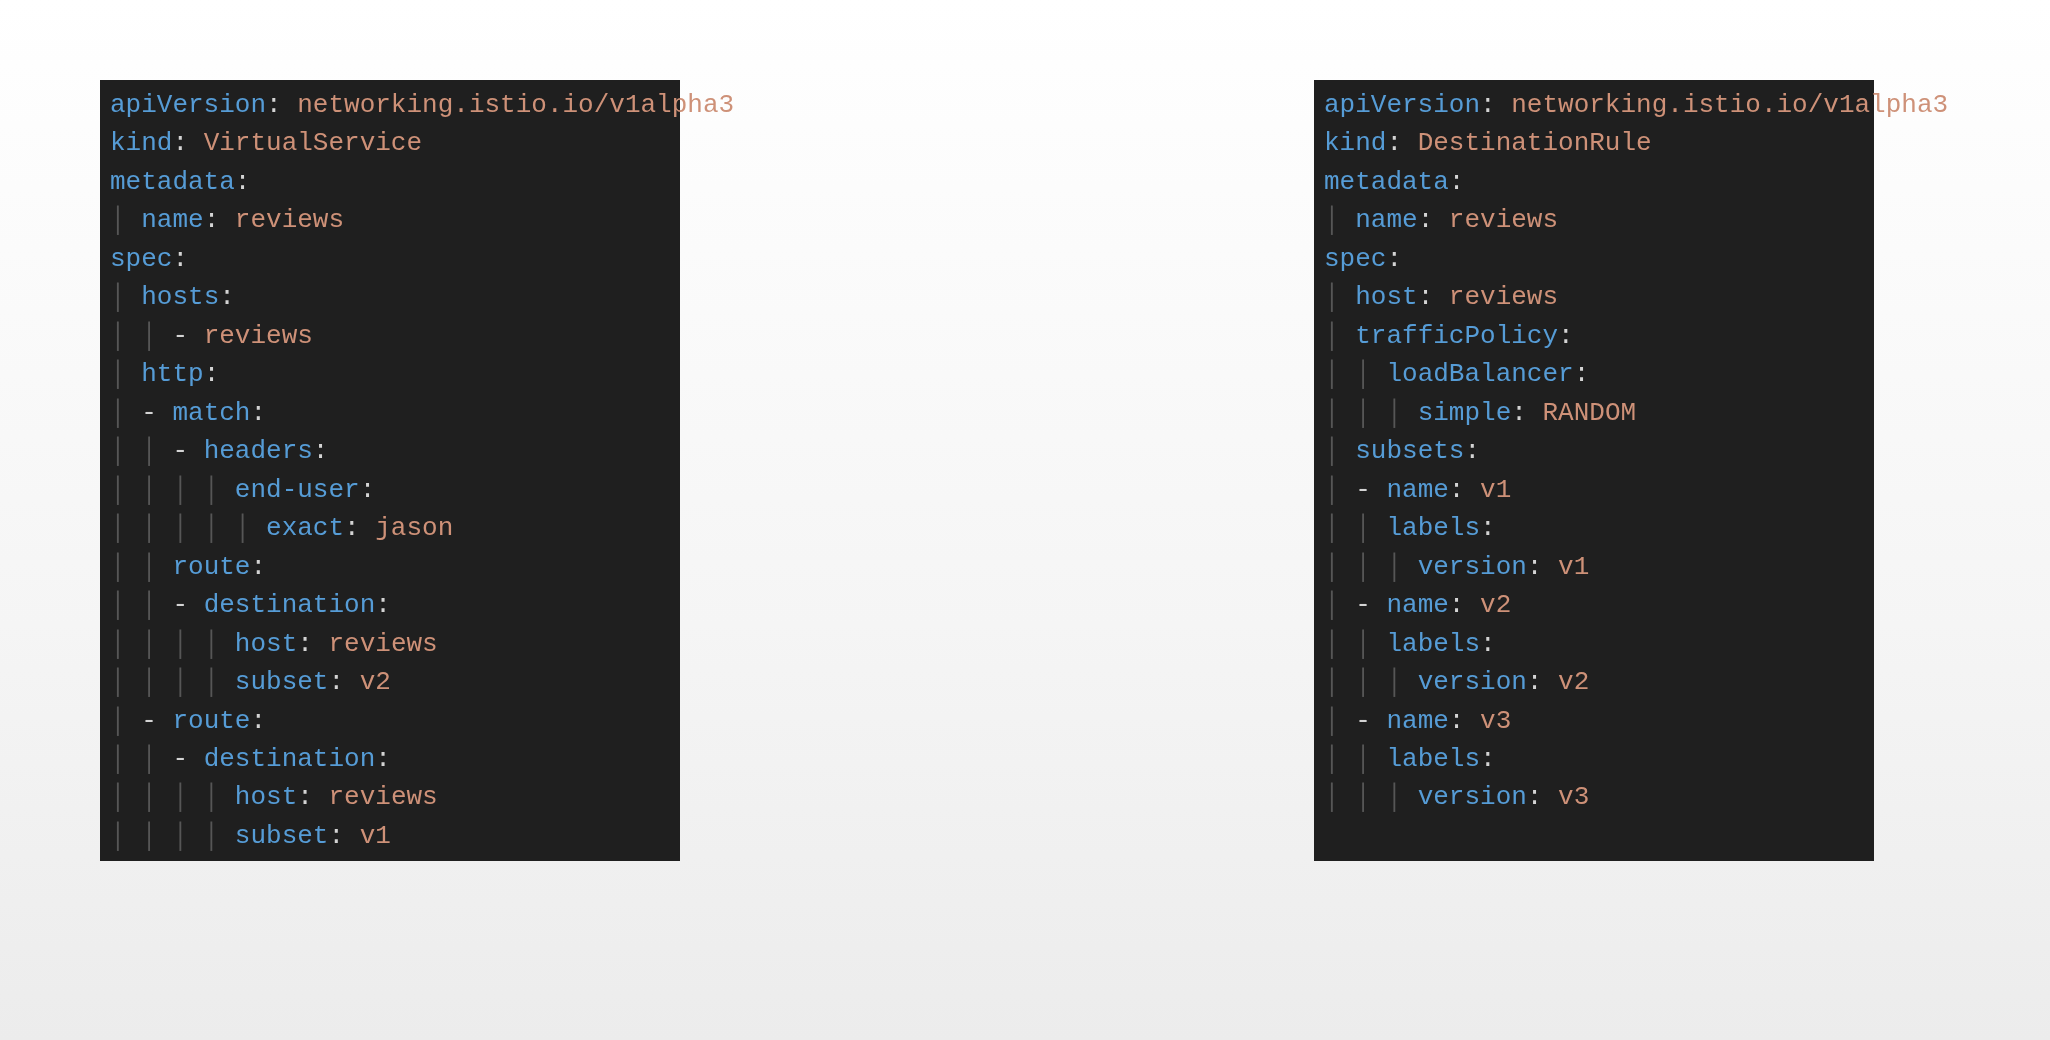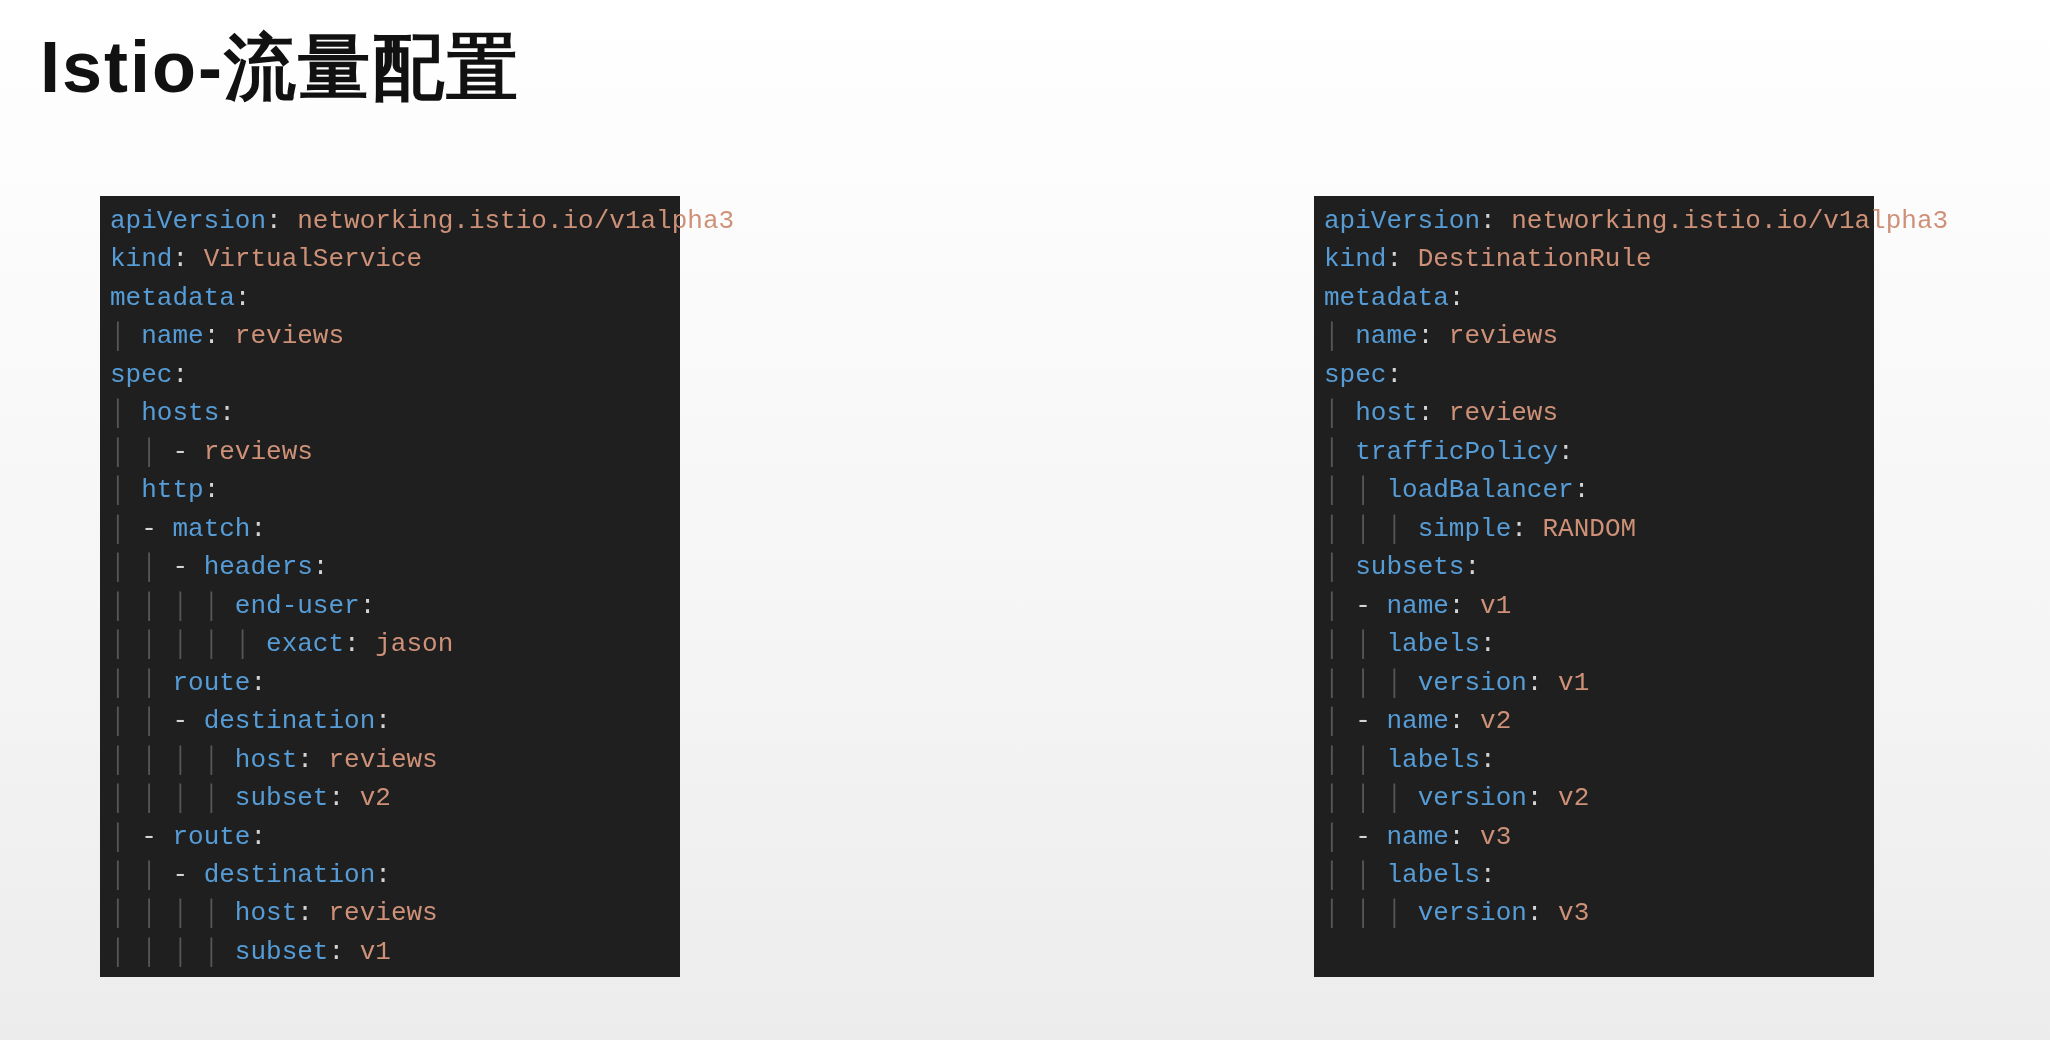--- a/index.html
+++ b/index.html
@@ -45,21 +45,20 @@
   .code-block.right { width: 540px; margin-right: 76px; }
   .key { color: #569cd6; }
   .val-str { color: #ce9178; }
   .punc { color: #d4d4d4; }
   .guide { color: #565656; }
 </style>
 </head>
 <body>
 
 <div class="slide">
-  <h1 class="title">Istio-流量配置</h1>
 
   <div class="codes">
 
     <div class="code-block left"><span class="key">apiVersion</span><span class="punc">: </span><span class="val-str">networking.istio.io/v1alpha3</span>
 <span class="key">kind</span><span class="punc">: </span><span class="val-str">VirtualService</span>
 <span class="key">metadata</span><span class="punc">:</span>
 <span class="guide">│ </span><span class="key">name</span><span class="punc">: </span><span class="val-str">reviews</span>
 <span class="key">spec</span><span class="punc">:</span>
 <span class="guide">│ </span><span class="key">hosts</span><span class="punc">:</span>
 <span class="guide">│ │ </span><span class="punc">- </span><span class="val-str">reviews</span>

